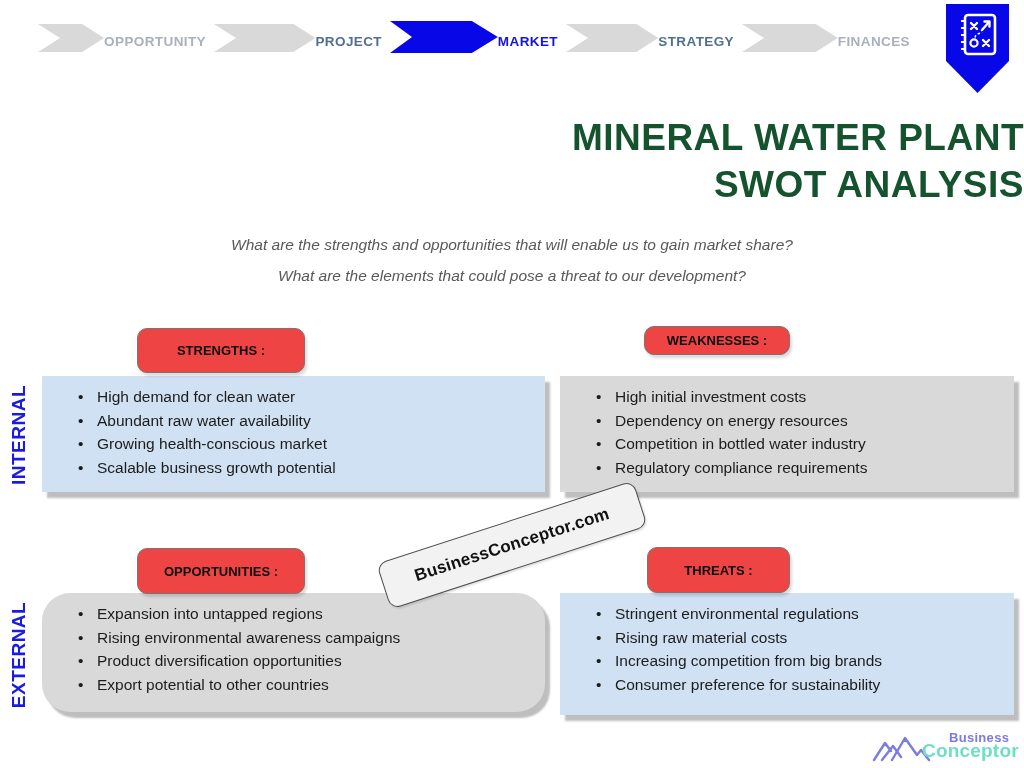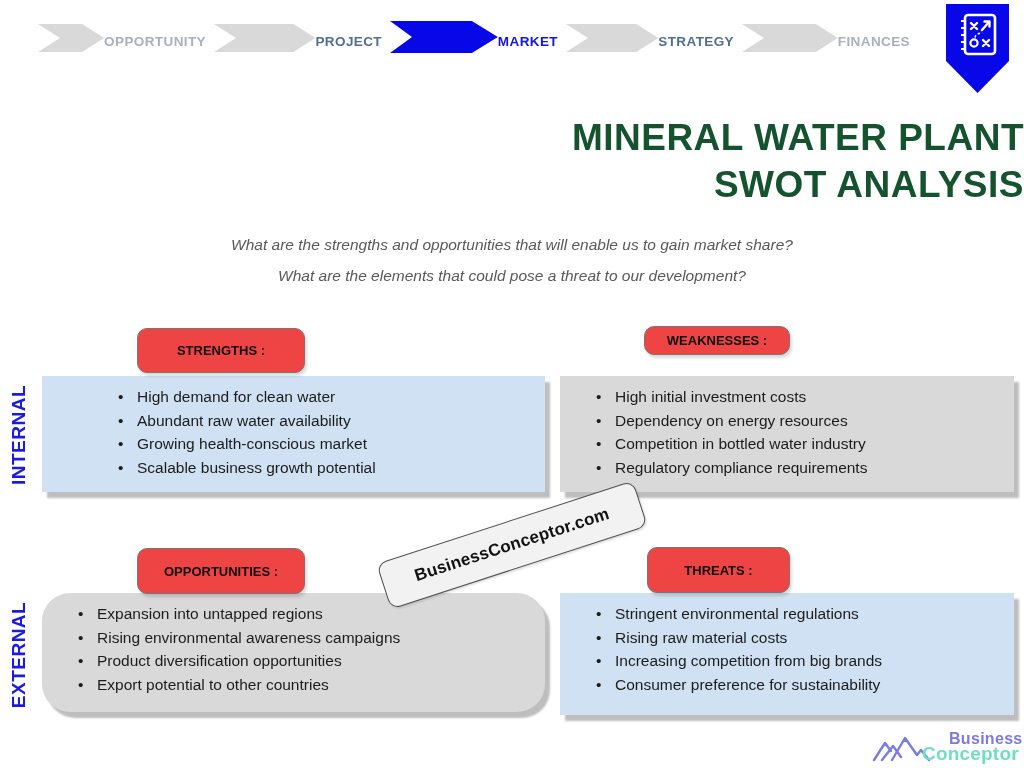--- a/index.html
+++ b/index.html
@@ -106,21 +106,21 @@
   .pill.opportunities { left: 137px; top: 548px; width: 168px; height: 46px; }
   .pill.threats       { left: 647px; top: 547px; width: 143px; height: 46px; }
 
   .panel {
     position: absolute;
     box-shadow: 5px 6px 2px rgba(168,168,168,0.75);
     z-index: 1;
   }
   .panel.blue { background: #cfe1f2; }
   .panel.gray { background: #d9d9d9; }
-  .panel.strengths     { left: 42px;  top: 376px; width: 503px; height: 116px; padding-left: 40px; }
+  .panel.strengths     { left: 42px;  top: 376px; width: 503px; height: 116px; }
   .panel.weaknesses    { left: 560px; top: 376px; width: 454px; height: 116px; }
   .panel.opportunities { left: 42px;  top: 593px; width: 503px; height: 119px; border-radius: 28px; }
   .panel.threats       { left: 560px; top: 593px; width: 454px; height: 122px; }
 
   .panel ul { list-style: none; padding: 9px 10px 0 36px; }
   .panel li {
     position: relative;
     padding-left: 19px;
     font-size: 15.5px;
     line-height: 23.5px;
@@ -152,21 +152,21 @@
 
   
   .logo {
     position: absolute;
     left: 872px; top: 731px;
     width: 146px; height: 34px;
     display: flex;
   }
   .logo svg { position: absolute; left: 0; top: 3px; }
   .logo-text { position: absolute; left: 50px; top: 0; line-height: 1; }
-  .logo-line1 { display: block; margin-left: 27px; font-size: 16px; font-weight: bold; color: #7b7be0; letter-spacing: 0.3px; }
+  .logo-line1 { display: block; margin-left: 27px; font-size: 13px; font-weight: bold; color: #7b7be0; letter-spacing: 0.3px; }
   .logo-line2 { display: block; margin-top: -3px; font-size: 19px; font-weight: bold; color: #6fdfc3; letter-spacing: 0.2px; }
 </style>
 </head>
 <body>
 
 <div class="slide">
 
   <nav class="process-bar">
     <div class="step">
       <div class="chevron"></div>

